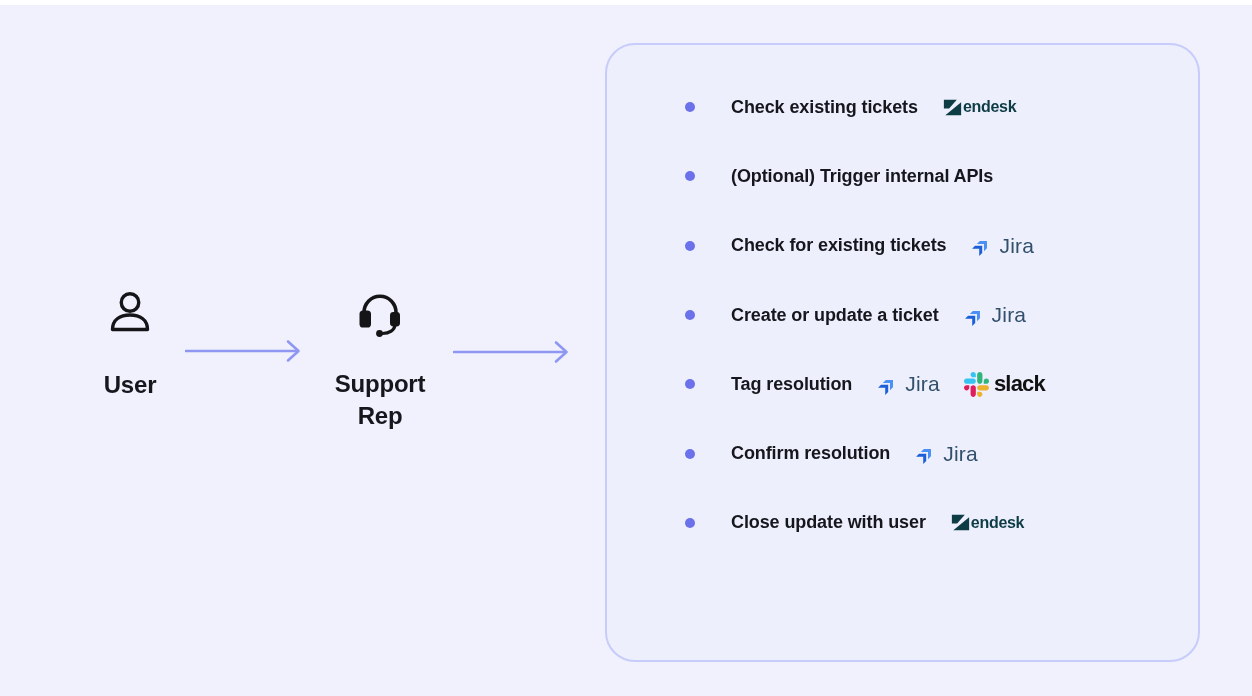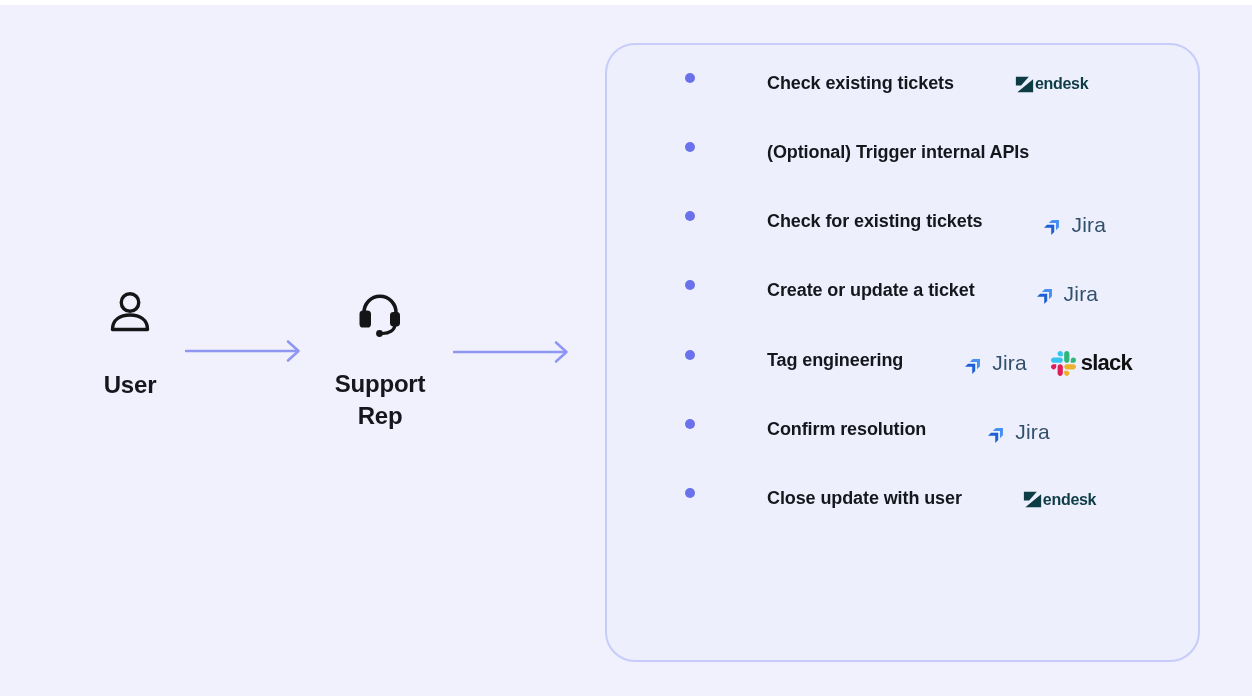--- a/index.html
+++ b/index.html
@@ -20,21 +20,21 @@
   .actor-label{margin-top:28px;font-size:24px;font-weight:600;color:var(--text);text-align:center;line-height:1.35;letter-spacing:-0.2px;}
   .actor-rep .actor-label{width:106px;margin-top:28px;}
 
   .flow-arrow{position:absolute;}
   .flow-arrow-1{left:185px;top:338px;}
   .flow-arrow-2{left:453px;top:339px;}
   .flow-arrow svg line, .flow-arrow svg polyline{stroke:var(--arrow);}
 
   .panel{position:absolute;left:605px;top:43px;width:595px;height:619px;background:var(--panel-bg);
          border:2px solid var(--panel-border);border-radius:30px;padding-top:27.5px;}
-  .row{display:flex;align-items:flex-start;height:69.3px;padding-left:78px;gap:36px;}
+  .row{display:flex;align-items:center;height:69.3px;padding-left:78px;}
   .dot{width:10px;height:10px;border-radius:50%;background:var(--bullet);flex:0 0 auto;}
   .row-text{margin-left:36px;font-size:18px;font-weight:700;letter-spacing:-0.1px;color:var(--text);white-space:nowrap;}
   .row-logos{display:flex;align-items:center;margin-left:23px;gap:24px;}
   .logo{display:inline-flex;align-items:center;white-space:nowrap;}
   .z-word{font-size:16px;font-weight:700;letter-spacing:-0.3px;color:var(--zendesk);margin-left:-1px;}
   .z-mark path{fill:var(--zendesk);}
   .j-word{font-size:21px;font-weight:400;color:var(--jira-text);margin-left:3px;letter-spacing:0.2px;}
   .jira-back{fill:var(--jira-back);} .jira-front{fill:var(--jira-front);}
   .s-word{font-size:22px;font-weight:700;letter-spacing:-0.8px;color:var(--slack-text);margin-left:5px;}
   .sl-b{fill:var(--slack-blue);} .sl-g{fill:var(--slack-green);} .sl-y{fill:var(--slack-yellow);} .sl-r{fill:var(--slack-red);}
@@ -131,21 +131,21 @@
         <path class="jira-front" transform="translate(8.5,6)" d="M0 0 H5 L11 6 L5 12 H0 L6 6 Z"></path>
       </g>
     </svg>
     <span class="j-word">Jira</span>
   </span>
 </span>
   </div>
 
   <div class="row">
     <span class="dot"></span>
-    <span class="row-text">Tag engineering</span>
+    <span class="row-text">Tag resolution</span>
     <span class="row-logos">
   <span class="logo logo-jira">
     <svg width="27" height="27" viewBox="-4 -4 32 32" aria-hidden="true">
       <g transform="rotate(-45 12 12)">
         <path class="jira-back" transform="translate(0.5,6)" d="M0 0 H5 L11 6 L5 12 H0 L6 6 Z"></path>
         <path class="jira-front" transform="translate(8.5,6)" d="M0 0 H5 L11 6 L5 12 H0 L6 6 Z"></path>
       </g>
     </svg>
     <span class="j-word">Jira</span>
   </span>

